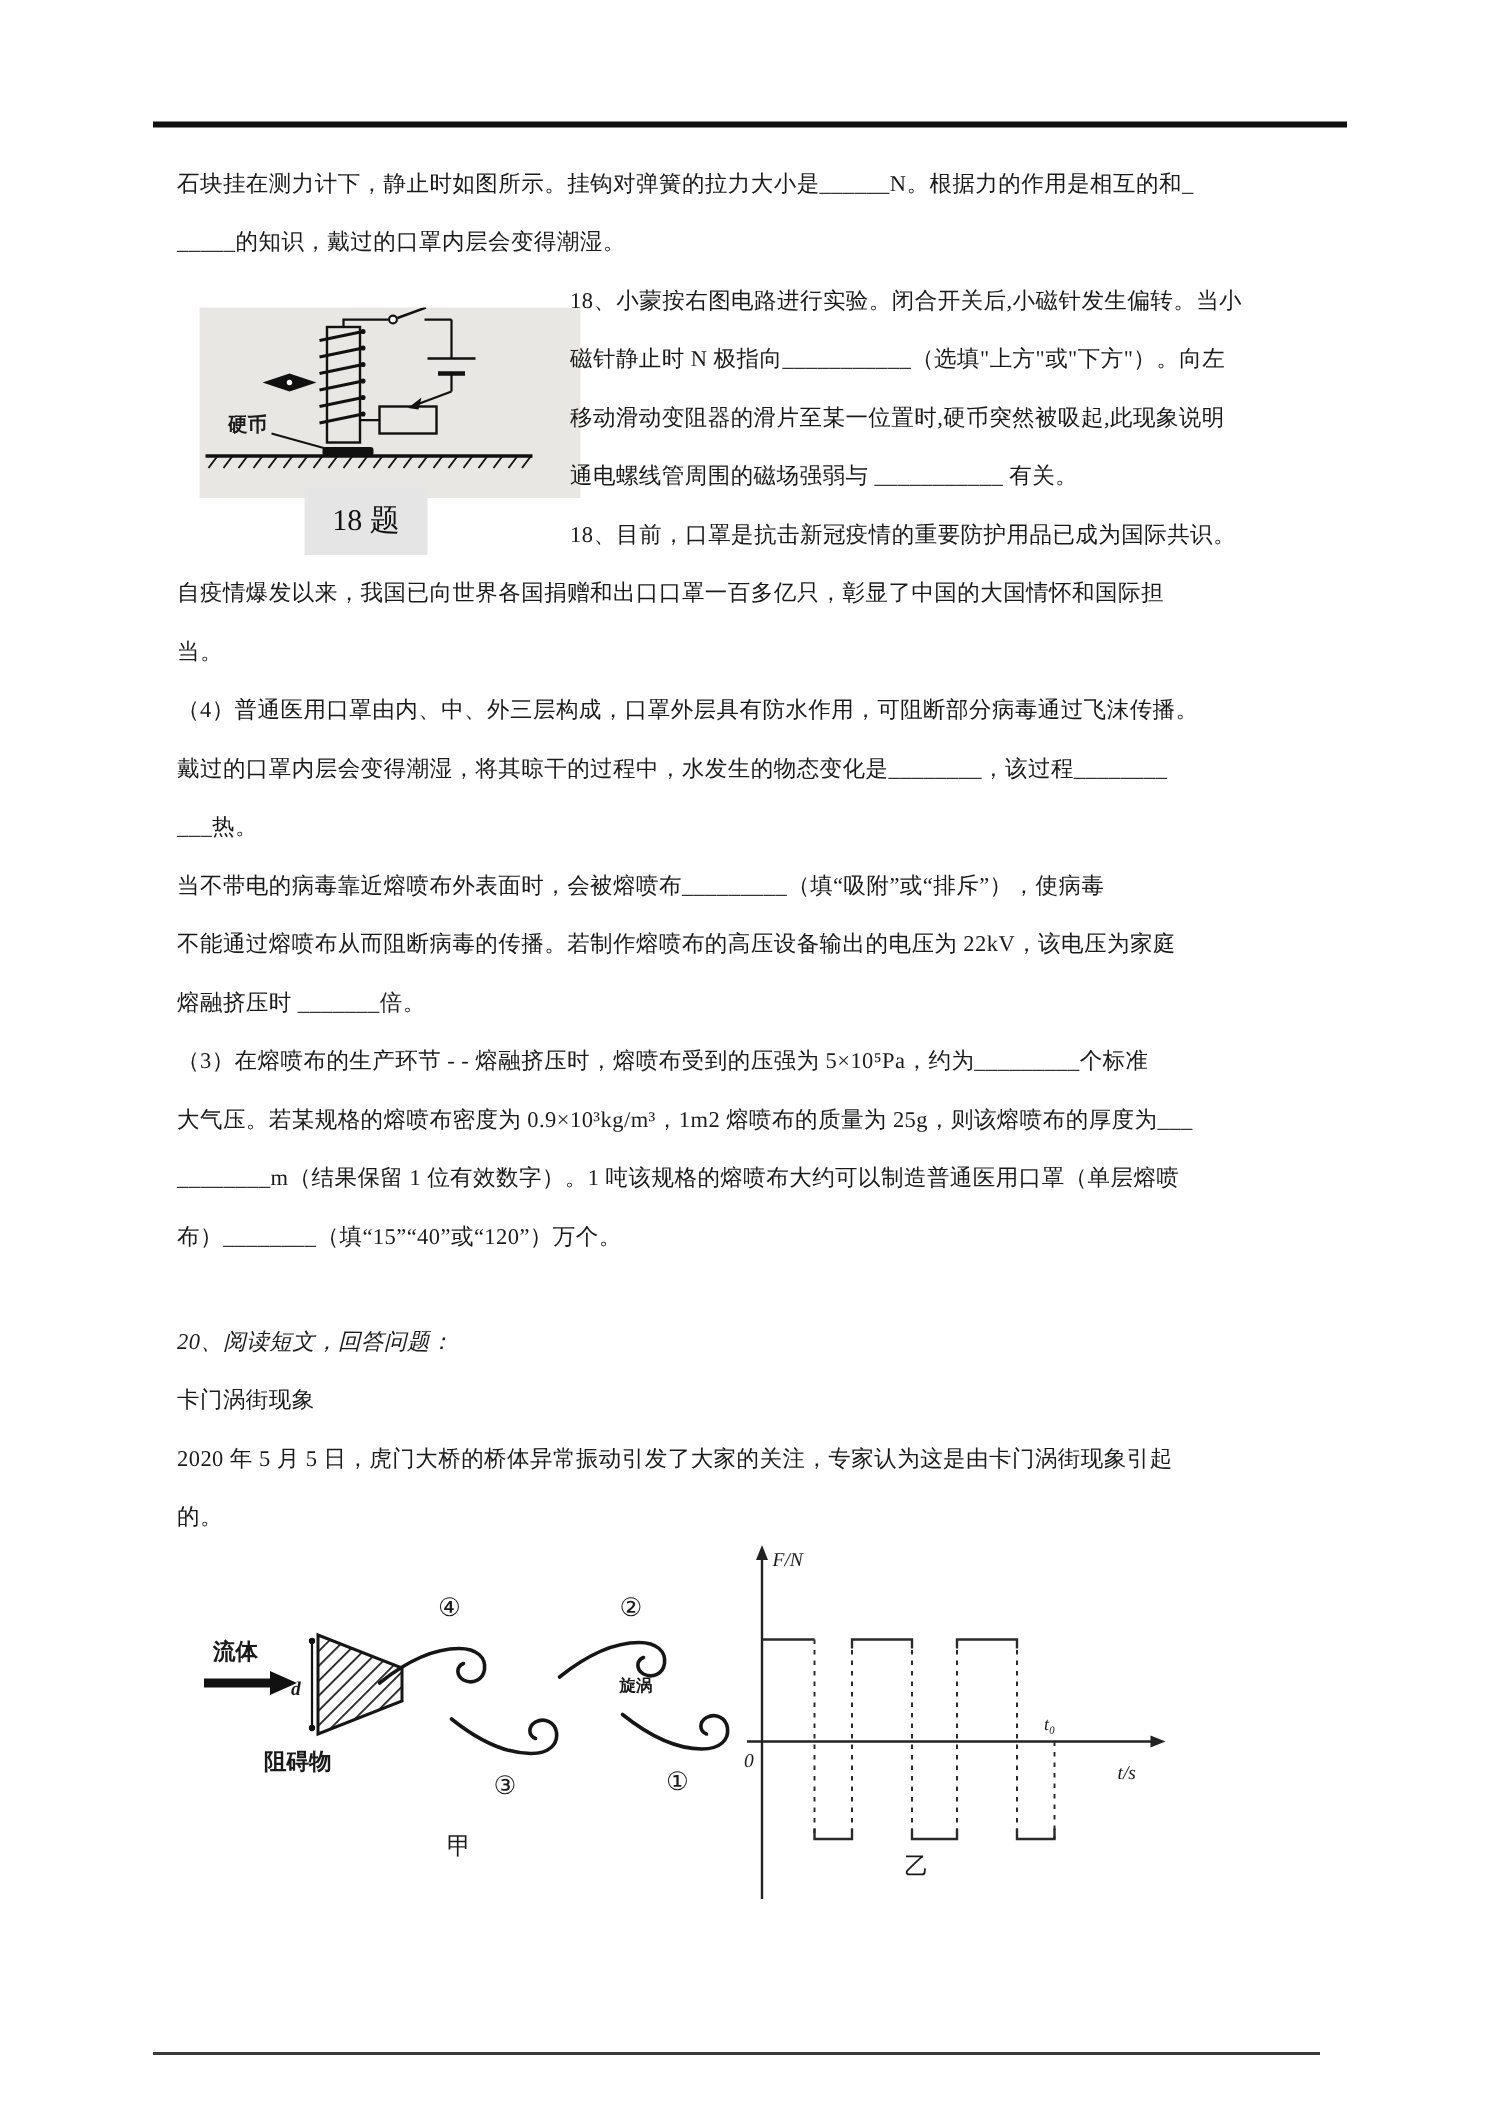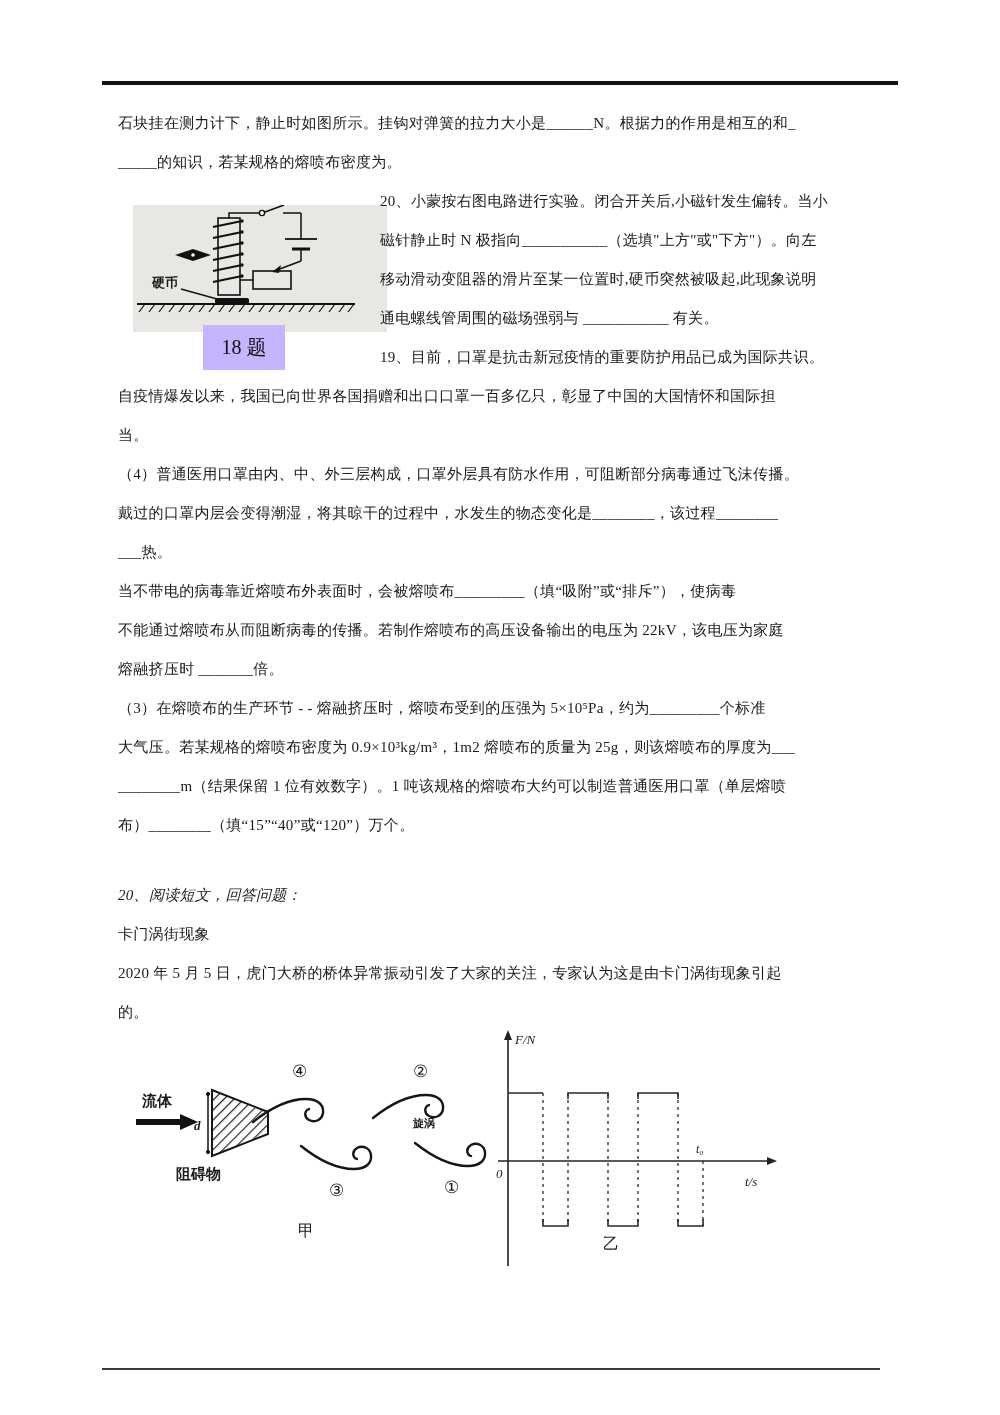--- a/index.html
+++ b/index.html
@@ -44,21 +44,21 @@
   .circuit-img {
     position: absolute;
     left: 133px; top: 205px;
     width: 254px; height: 127px;
     background: #e9e7e3;
   }
   .caption-box {
     position: absolute;
     left: 203px; top: 325px;
     width: 82px; height: 45px;
-    background: #c4b5fd;
+    background: #e5e5e5;
     color: #111;
     font-size: 20px;
     line-height: 45px;
     text-align: center;
   }
   
   .figures-row {
     margin-top: -6px;
     margin-left: 10px;
     display: flex;
@@ -153,28 +153,28 @@
       <rect x="82" y="93" width="34" height="6" rx="2" fill="#111"></rect>
       <text x="19" y="82" font-size="13" font-weight="bold">硬币</text>
       <line x1="48" y1="84" x2="84" y2="94" stroke="#111" stroke-width="1.3"></line>
     </svg>
   </div>
   <div class="caption-box">18 题</div>
 
   <div class="content">
 
     <p class="line">石块挂在测力计下，静止时如图所示。挂钩对弹簧的拉力大小是______N。根据力的作用是相互的和_</p>
-    <p class="line">_____的知识，若某规格的熔喷布密度为。</p>
-
-    <p class="line wrap-right">20、小蒙按右图电路进行实验。闭合开关后,小磁针发生偏转。当小</p>
+    <p class="line">_____的知识，戴过的口罩内层会变得潮湿。</p>
+
+    <p class="line wrap-right">18、小蒙按右图电路进行实验。闭合开关后,小磁针发生偏转。当小</p>
     <p class="line wrap-right">磁针静止时 N 极指向___________（选填"上方"或"下方"）。向左</p>
     <p class="line wrap-right">移动滑动变阻器的滑片至某一位置时,硬币突然被吸起,此现象说明</p>
     <p class="line wrap-right">通电螺线管周围的磁场强弱与  ___________ 有关。</p>
 
-    <p class="line wrap-right">19、目前，口罩是抗击新冠疫情的重要防护用品已成为国际共识。</p>
+    <p class="line wrap-right">18、目前，口罩是抗击新冠疫情的重要防护用品已成为国际共识。</p>
     <p class="line">自疫情爆发以来，我国已向世界各国捐赠和出口口罩一百多亿只，彰显了中国的大国情怀和国际担</p>
     <p class="line">当。</p>
 
     <p class="line">（4）普通医用口罩由内、中、外三层构成，口罩外层具有防水作用，可阻断部分病毒通过飞沫传播。</p>
     <p class="line">戴过的口罩内层会变得潮湿，将其晾干的过程中，水发生的物态变化是________，该过程________</p>
     <p class="line">___热。</p>
 
     <p class="line">当不带电的病毒靠近熔喷布外表面时，会被熔喷布_________（填“吸附”或“排斥”），使病毒</p>
     <p class="line">不能通过熔喷布从而阻断病毒的传播。若制作熔喷布的高压设备输出的电压为 22kV，该电压为家庭</p>
     <p class="line">熔融挤压时  _______倍。</p>

